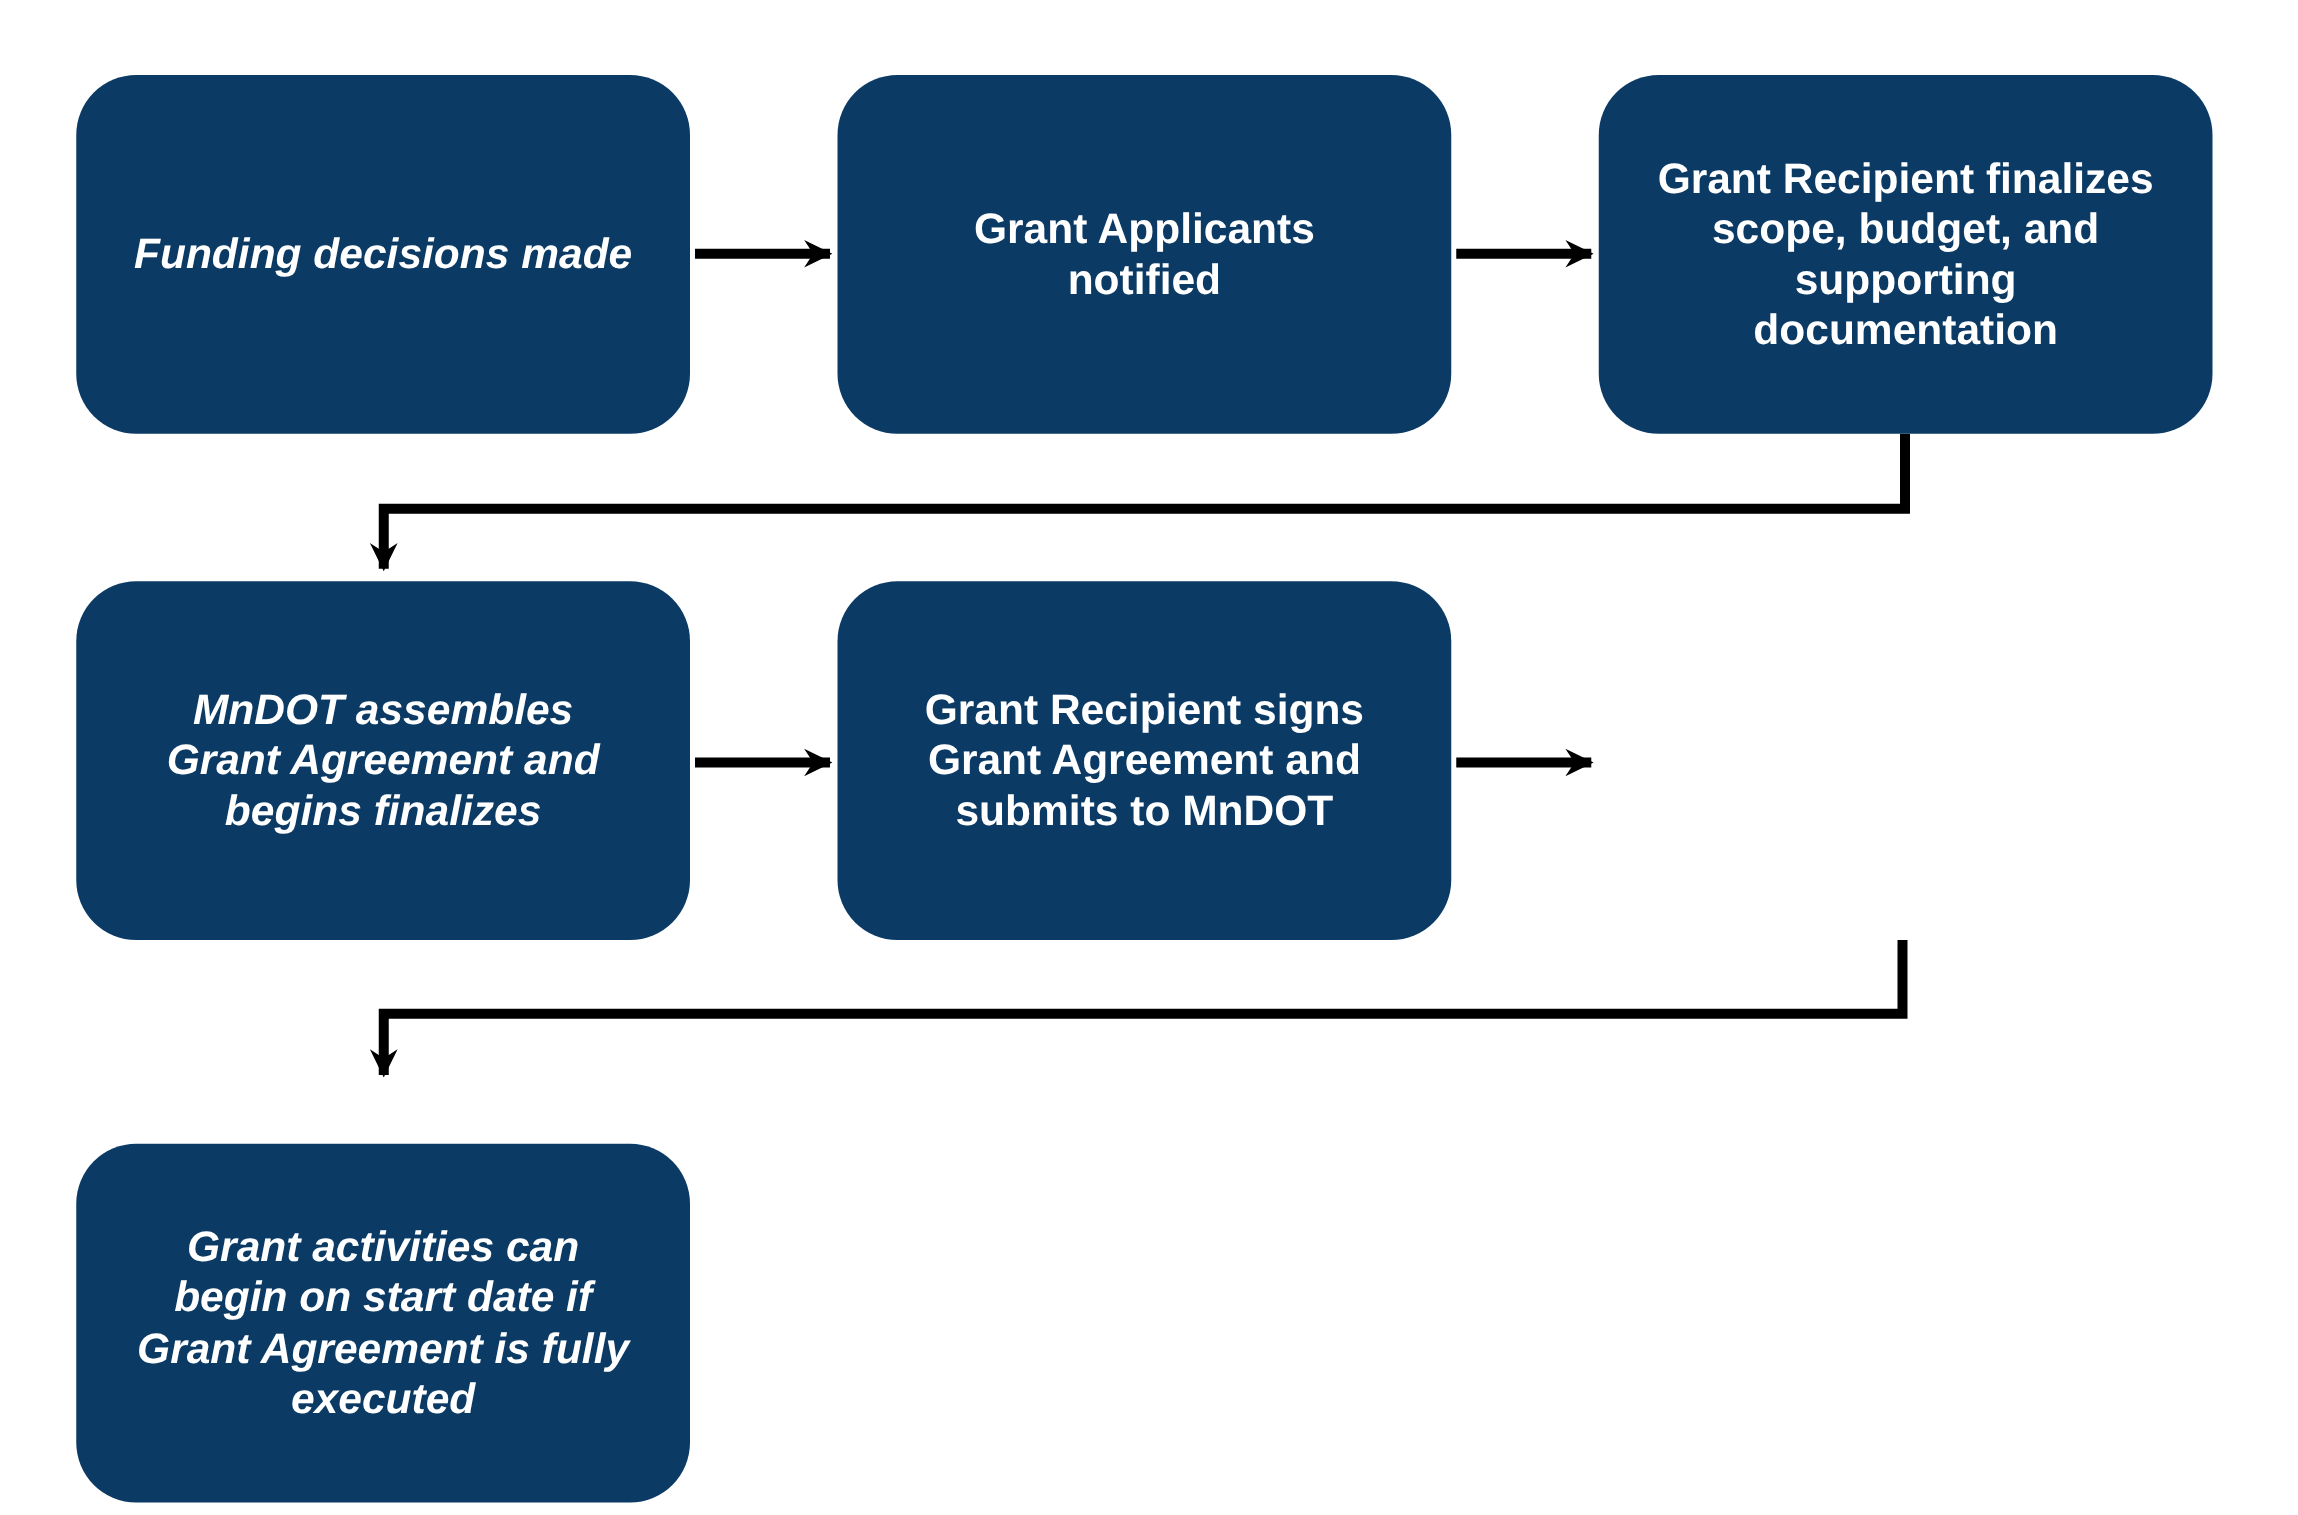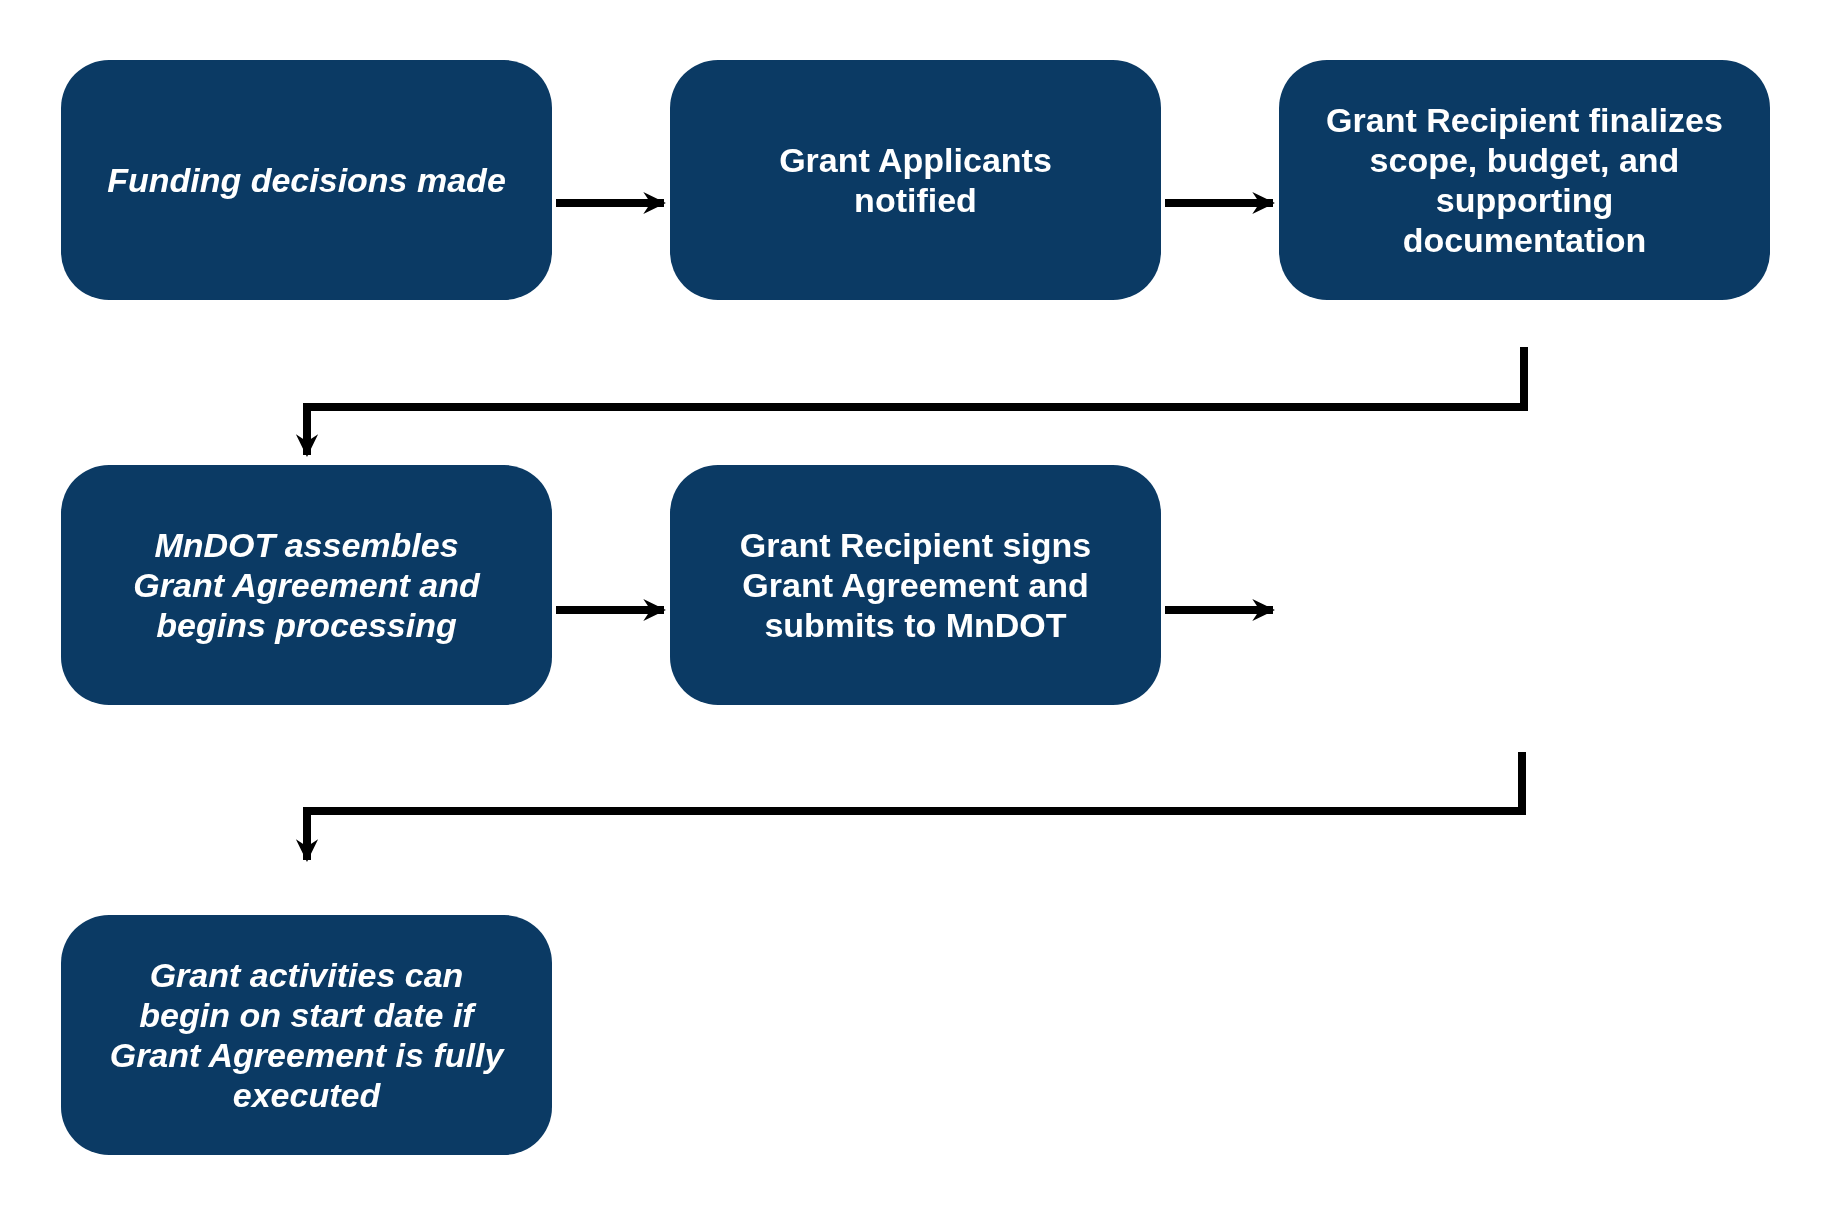--- a/index.html
+++ b/index.html
@@ -14,21 +14,21 @@
     position: relative;
     width: 1838px;
     height: 1212px;
     background: var(--background);
     font-family: "Liberation Sans", sans-serif;
     overflow: hidden;
   }
   .node {
     position: absolute;
     width: 491px;
-    height: 240px;
+    height: 287px;
     background: var(--node-fill);
     border-radius: 48px;
     display: flex;
     align-items: center;
     justify-content: center;
     padding: 0 30px;
   }
   .node-label {
     color: var(--node-text);
     font-size: 34px;
@@ -90,21 +90,21 @@
   <div class="node c3 r1">
     <span class="node-label">Grant Recipient finalizes
 scope, budget, and
 supporting
 documentation</span>
   </div>
 
   <div class="node c1 r2">
     <span class="node-label">MnDOT assembles
 Grant Agreement and
-begins processing</span>
+begins finalizes</span>
   </div>
 
   <div class="node c2 r2">
     <span class="node-label">Grant Recipient signs
 Grant Agreement and
 submits to MnDOT</span>
   </div>
 
 
   <div class="node c1 r3">

